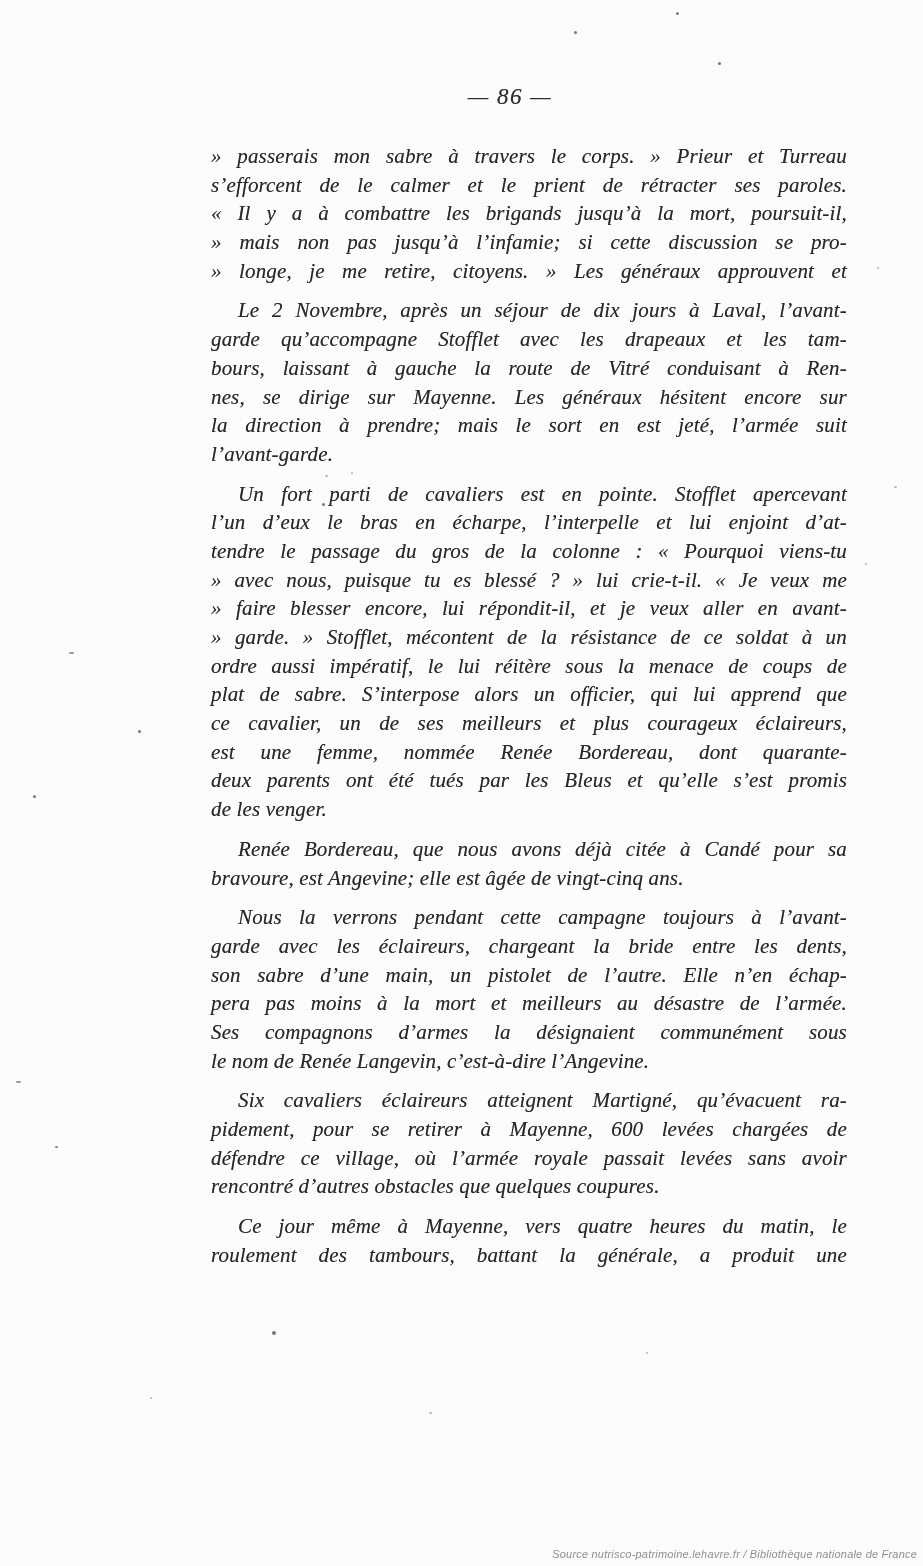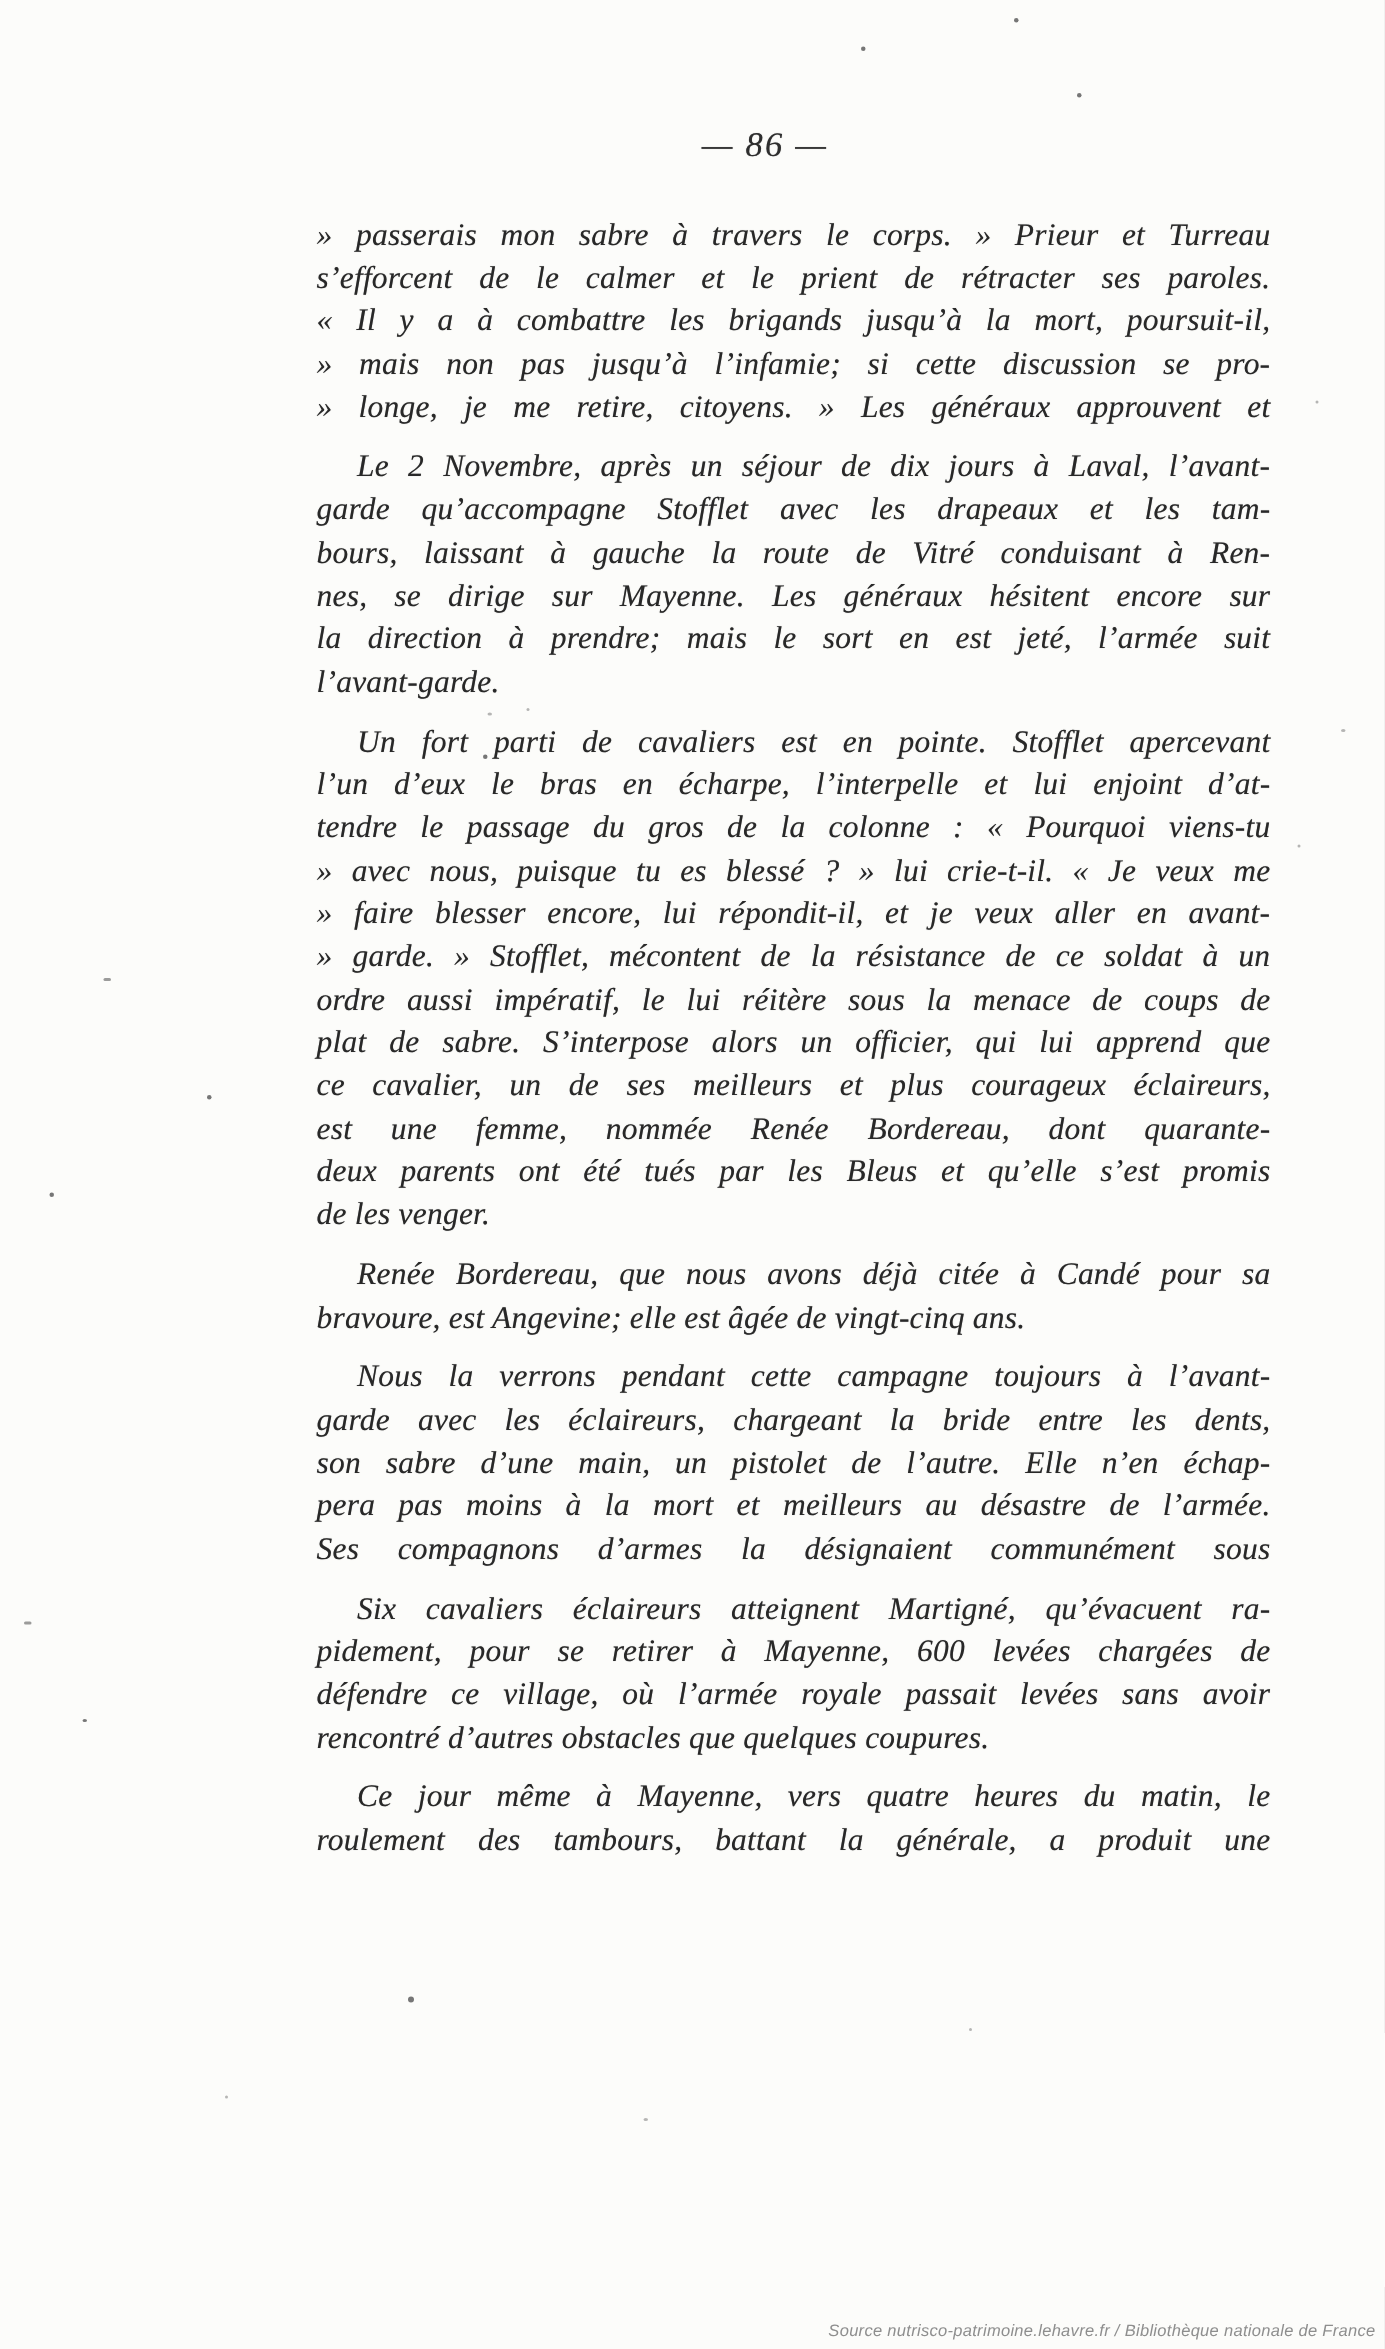--- a/index.html
+++ b/index.html
@@ -101,20 +101,21 @@
       <div class="paragraph">
         <div class="line indent"><span>Renée</span><span>Bordereau,</span><span>que</span><span>nous</span><span>avons</span><span>déjà</span><span>citée</span><span>à</span><span>Candé</span><span>pour</span><span>sa</span></div>
         <div class="line last">bravoure, est Angevine; elle est âgée de vingt-cinq ans.</div>
       </div>
       <div class="paragraph">
         <div class="line indent"><span>Nous</span><span>la</span><span>verrons</span><span>pendant</span><span>cette</span><span>campagne</span><span>toujours</span><span>à</span><span>l’avant-</span></div>
         <div class="line"><span>garde</span><span>avec</span><span>les</span><span>éclaireurs,</span><span>chargeant</span><span>la</span><span>bride</span><span>entre</span><span>les</span><span>dents,</span></div>
         <div class="line"><span>son</span><span>sabre</span><span>d’une</span><span>main,</span><span>un</span><span>pistolet</span><span>de</span><span>l’autre.</span><span>Elle</span><span>n’en</span><span>échap-</span></div>
         <div class="line"><span>pera</span><span>pas</span><span>moins</span><span>à</span><span>la</span><span>mort</span><span>et</span><span>meilleurs</span><span>au</span><span>désastre</span><span>de</span><span>l’armée.</span></div>
         <div class="line"><span>Ses</span><span>compagnons</span><span>d’armes</span><span>la</span><span>désignaient</span><span>communément</span><span>sous</span></div>
+        <div class="line last">le nom de Renée Langevin, c’est-à-dire l’Angevine.</div>
       </div>
       <div class="paragraph">
         <div class="line indent"><span>Six</span><span>cavaliers</span><span>éclaireurs</span><span>atteignent</span><span>Martigné,</span><span>qu’évacuent</span><span>ra-</span></div>
         <div class="line"><span>pidement,</span><span>pour</span><span>se</span><span>retirer</span><span>à</span><span>Mayenne,</span><span>600</span><span>levées</span><span>chargées</span><span>de</span></div>
         <div class="line"><span>défendre</span><span>ce</span><span>village,</span><span>où</span><span>l’armée</span><span>royale</span><span>passait</span><span>levées</span><span>sans</span><span>avoir</span></div>
         <div class="line last">rencontré d’autres obstacles que quelques coupures.</div>
       </div>
       <div class="paragraph">
         <div class="line indent"><span>Ce</span><span>jour</span><span>même</span><span>à</span><span>Mayenne,</span><span>vers</span><span>quatre</span><span>heures</span><span>du</span><span>matin,</span><span>le</span></div>
         <div class="line"><span>roulement</span><span>des</span><span>tambours,</span><span>battant</span><span>la</span><span>générale,</span><span>a</span><span>produit</span><span>une</span></div>

